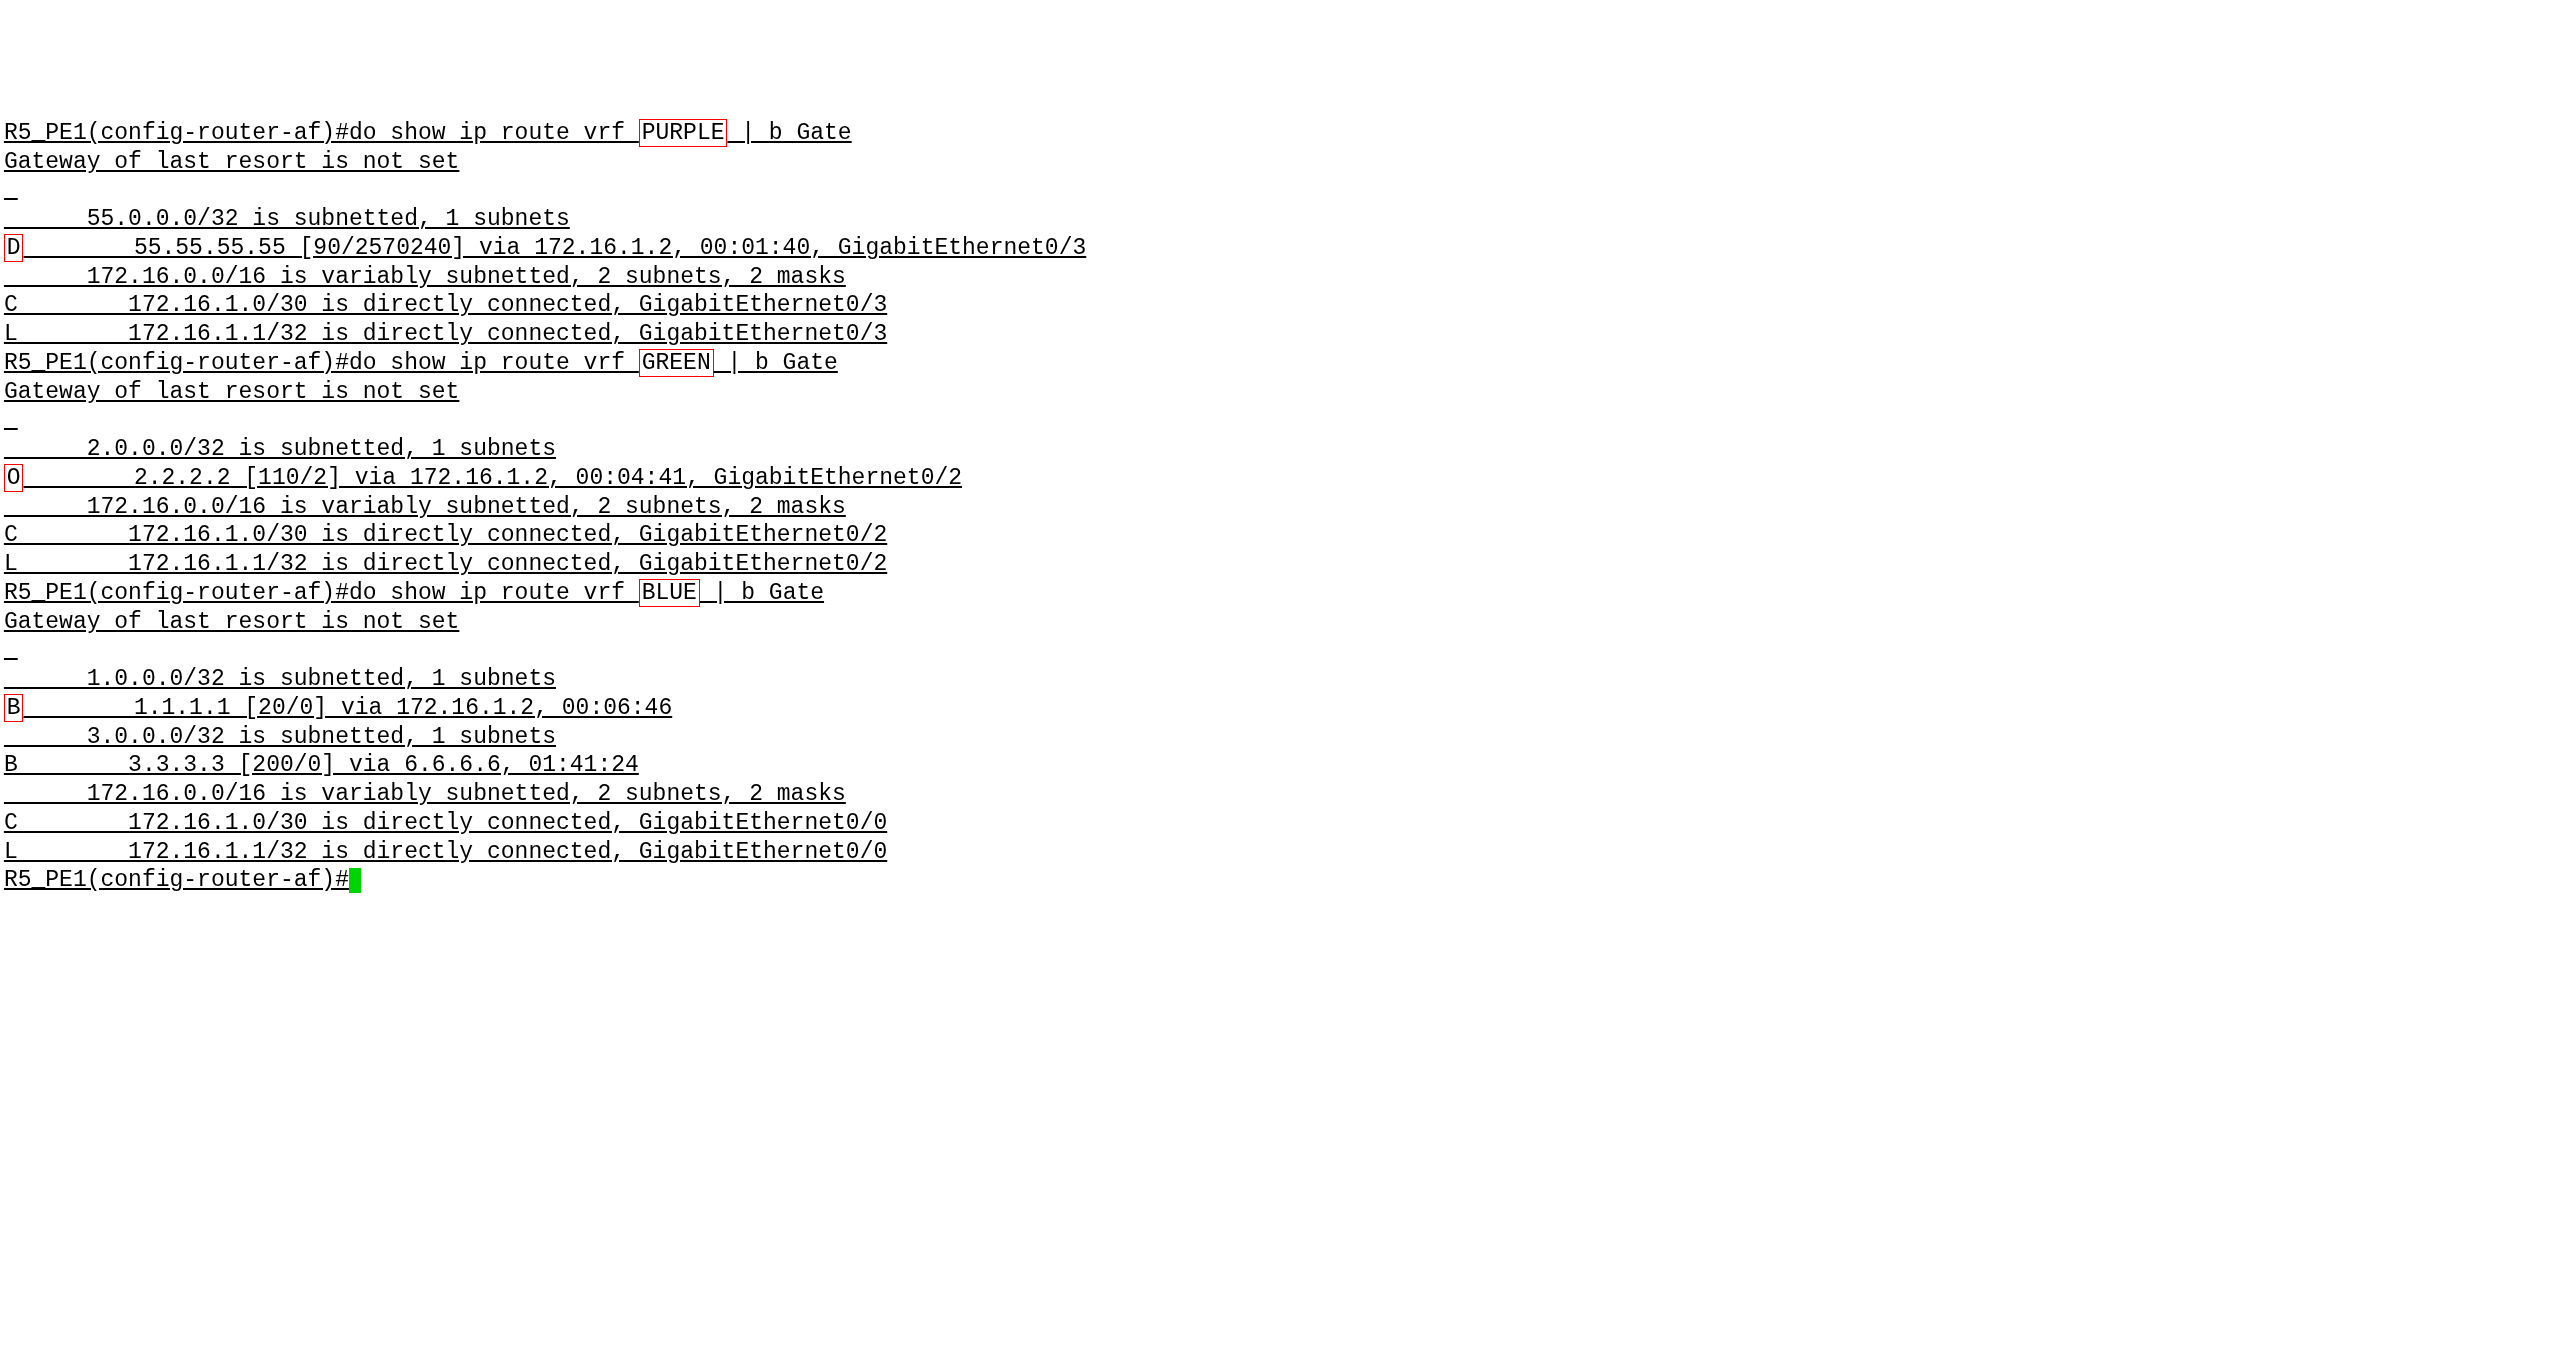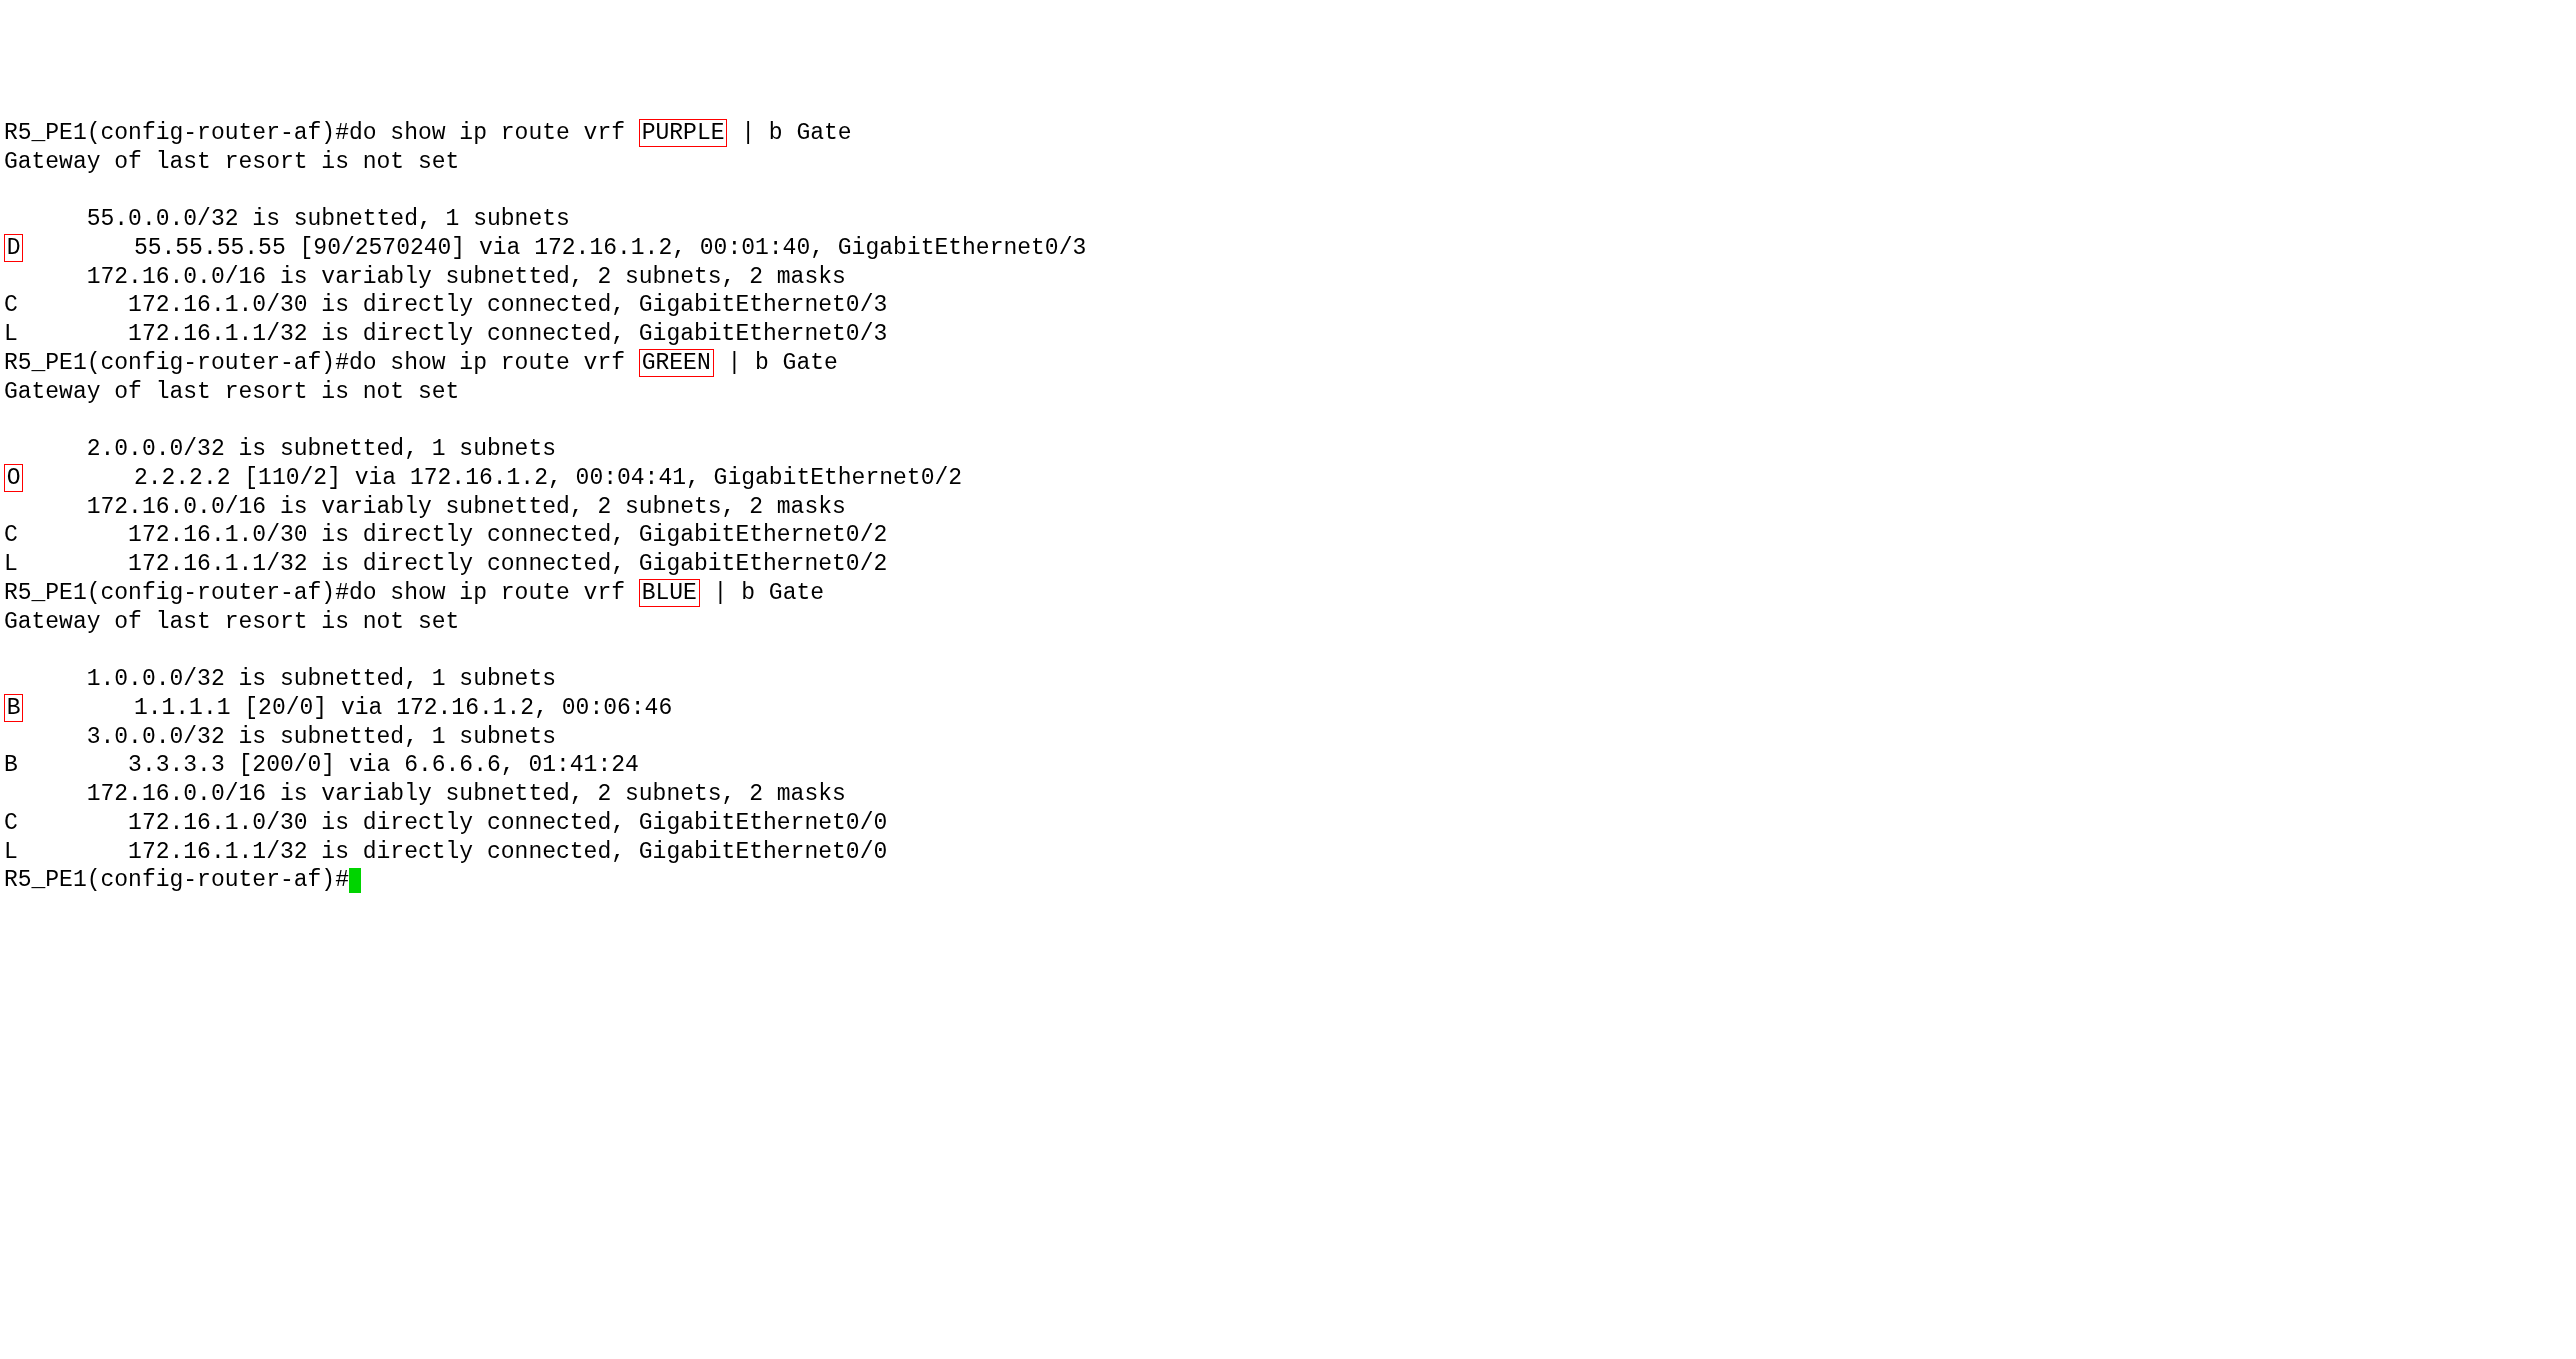--- a/index.html
+++ b/index.html
@@ -11,20 +11,21 @@
       font-family: "Consolas", "Courier New", monospace;
       font-size: 23px;
       line-height: 1.25;
       background: #ffffff;
       color: #000000;
       padding: 3.9px;
       white-space: pre;
     }
     .line {
       display: block;
+      text-decoration: underline;
     }
     .box-red {
       border: 1.9px solid #ff0000;
       display: inline-block;
       padding: 0px 1.9px;
       line-height: 1.15;
     }
     .cursor {
       display: inline-block;
       width: 11.6px;

